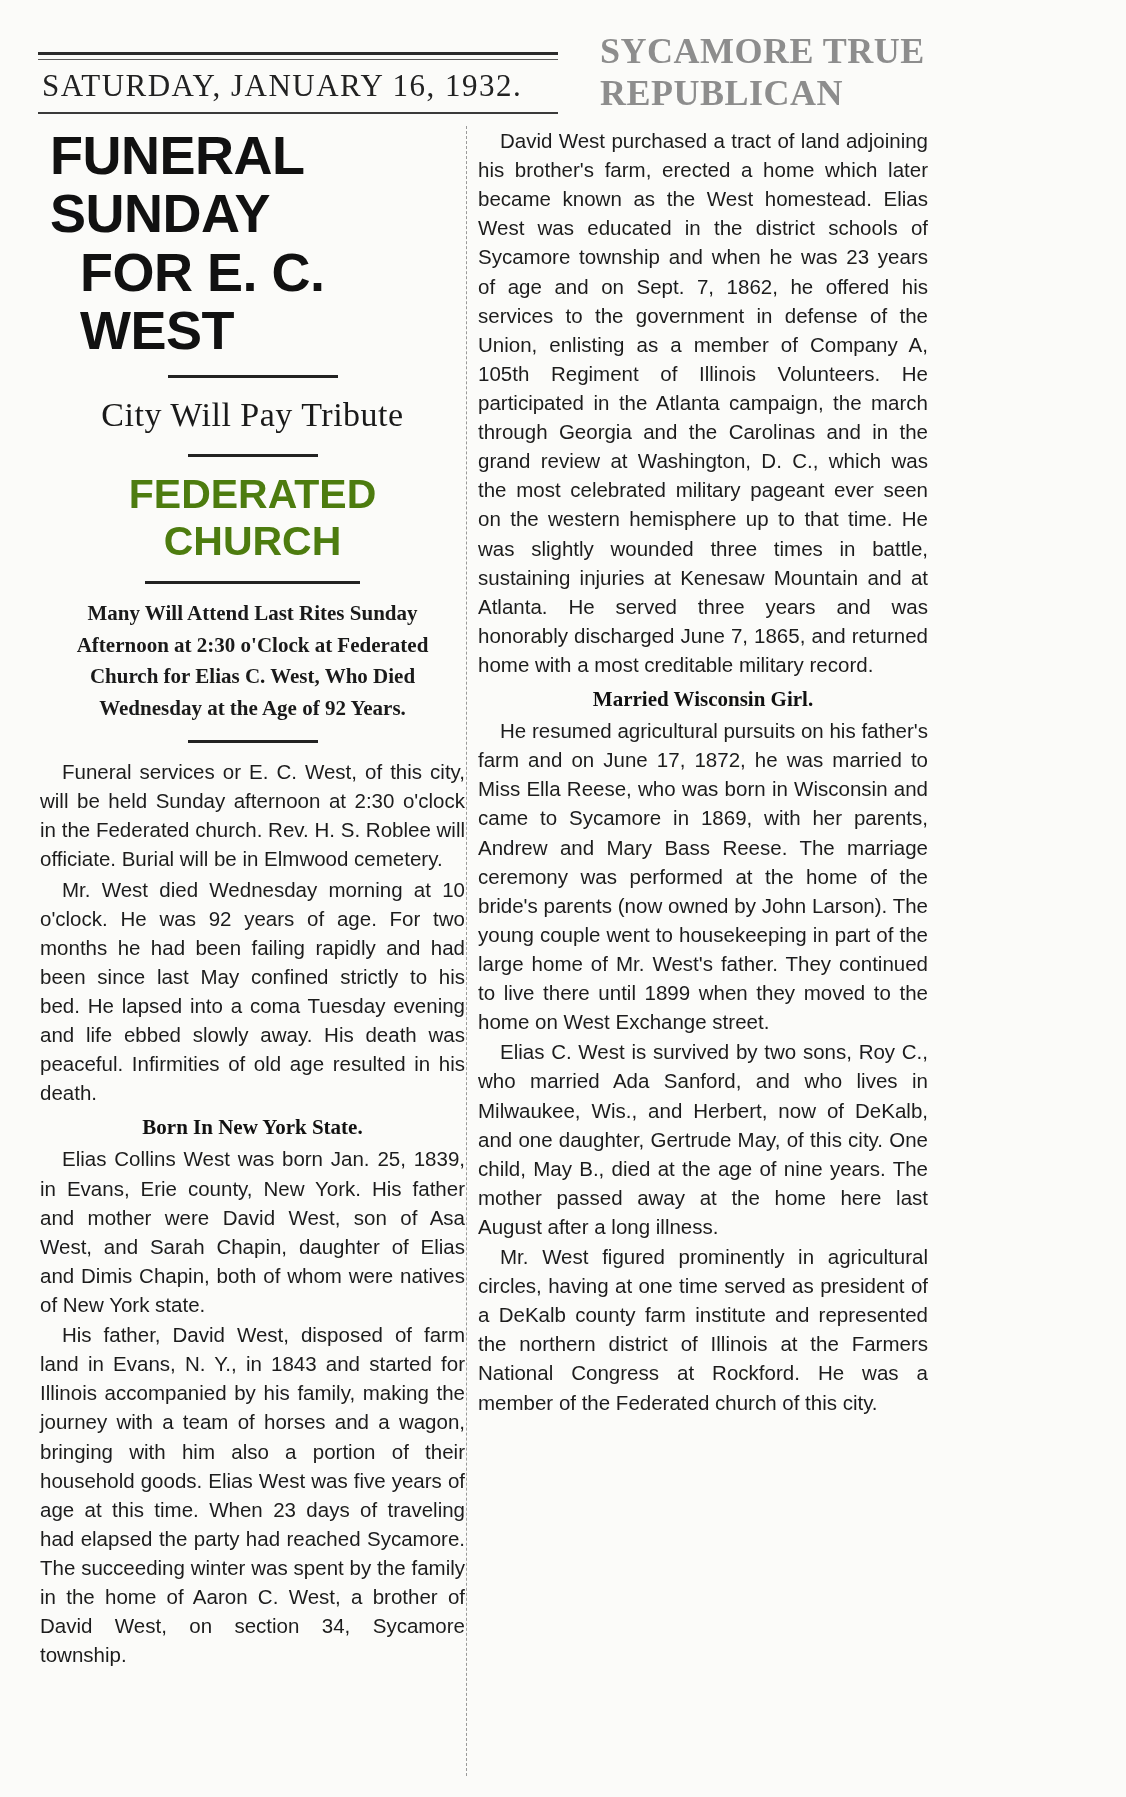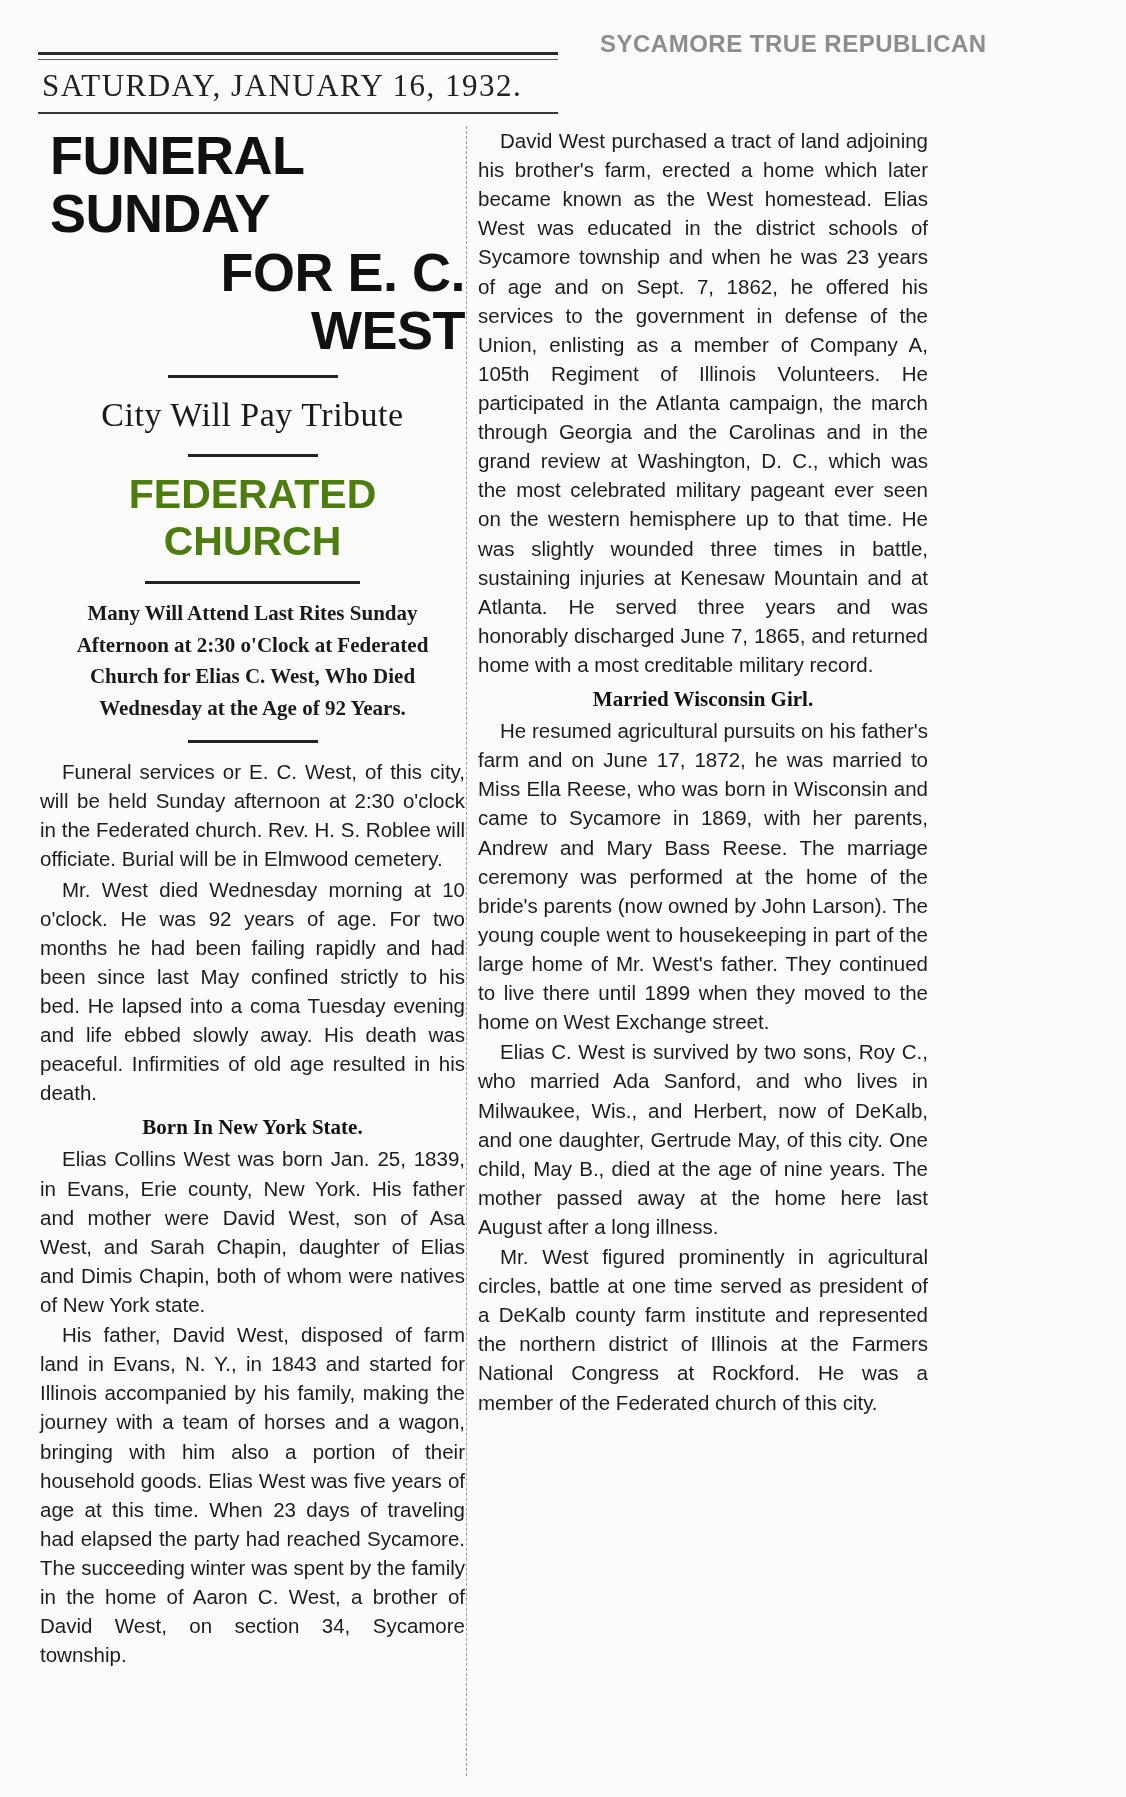--- a/index.html
+++ b/index.html
@@ -21,23 +21,23 @@
     height: 1797px;
     background: #fbfbf9;
   }
   
   .masthead {
     position: absolute;
     top: 30px;
     left: 600px;
     width: 460px;
     text-align: left;
-    font-family: Liberation Sans, sans-serif;
-    font-weight: bold;
-    font-size: 24px;
+    font-family: Liberation Serif, serif;
+    font-weight: bold;
+    font-size: 36px;
     letter-spacing: 0.5px;
     color: #8d8d8d;
   }
   .rule-top {
     position: absolute;
     left: 38px;
     top: 52px;
     width: 520px;
     border-top: 3px solid #2b2b2b;
     border-bottom: 1px solid #5a5a5a;
@@ -88,21 +88,21 @@
     font-family: "Liberation Sans", sans-serif;
     font-weight: bold;
     font-size: 54px;
     line-height: 1.08;
     letter-spacing: -0.5px;
     color: #111;
     margin: 0 0 4px 10px;
     text-align: center;
   }
   .hl-main .l1 { display: block; text-align: left; }
-  .hl-main .l2 { display: block; text-align: right; padding-left: 30px; }
+  .hl-main .l2 { display: block; text-align: left; padding-left: 30px; }
 
   .hr-short {
     width: 170px;
     margin: 16px auto 14px auto;
     border: none;
     border-top: 3px solid #222;
   }
   .hr-short.wide { width: 215px; }
   .hr-short.narrow { width: 130px; }
 
@@ -201,16 +201,16 @@
     <p class="body-p">His father, David West, disposed of farm land in Evans, N. Y., in 1843 and started for Illinois accompanied by his family, making the journey with a team of horses and a wagon, bringing with him also a portion of their household goods.  Elias West was five years of age at this time.  When 23 days of traveling had elapsed the party had reached Sycamore.    The succeeding winter was spent by the family in the home of Aaron C. West, a brother of David West, on section 34, Sycamore township.</p>
   </div>
 
   <div class="col col-right">
     <p class="body-p right-first">David West purchased a tract of land adjoining his brother's farm, erected a home which later became known as the West homestead.  Elias West was educated in the district schools of Sycamore township and when he was 23 years of age and on Sept. 7, 1862, he offered his services to the government in defense of the Union, enlisting as a member of Company A, 105th Regiment of Illinois Volunteers.  He participated in the Atlanta campaign, the march through Georgia and the Carolinas and in the grand review at Washington, D. C., which was the most celebrated military pageant ever seen on the western hemisphere up to that time.  He was slightly wounded three times in battle, sustaining injuries at Kenesaw Mountain and at Atlanta.  He served three years and was honorably discharged June 7, 1865, and returned home with a most creditable military record.</p>
 
     <div class="subhead">Married Wisconsin Girl.</div>
 
     <p class="body-p">He resumed agricultural pursuits on his father's farm and on June 17, 1872, he was married to Miss Ella Reese, who was born in Wisconsin and came to Sycamore in 1869, with her parents, Andrew and Mary Bass Reese.  The marriage ceremony was performed at the home of the bride's parents (now owned by John Larson).  The young couple went to housekeeping in part of the large home of Mr. West's father.  They continued to live there until 1899 when they moved to the home on West Exchange street.</p>
     <p class="body-p">Elias C. West is survived by two sons, Roy C., who married Ada Sanford, and who lives in Milwaukee, Wis., and Herbert, now of DeKalb, and one daughter, Gertrude May, of this city.  One child, May B., died at the age of nine years.  The mother passed away at the home here last August after a long illness.</p>
-    <p class="body-p">Mr. West figured prominently in agricultural circles, battle at one time served as president of a DeKalb county farm institute and represented the northern district of Illinois at the Farmers National Congress at Rockford.  He was a member of the Federated church of this city.</p>
+    <p class="body-p">Mr. West figured prominently in agricultural circles, having at one time served as president of a DeKalb county farm institute and represented the northern district of Illinois at the Farmers National Congress at Rockford.  He was a member of the Federated church of this city.</p>
   </div>
 
 </div>
 
 </body></html>

